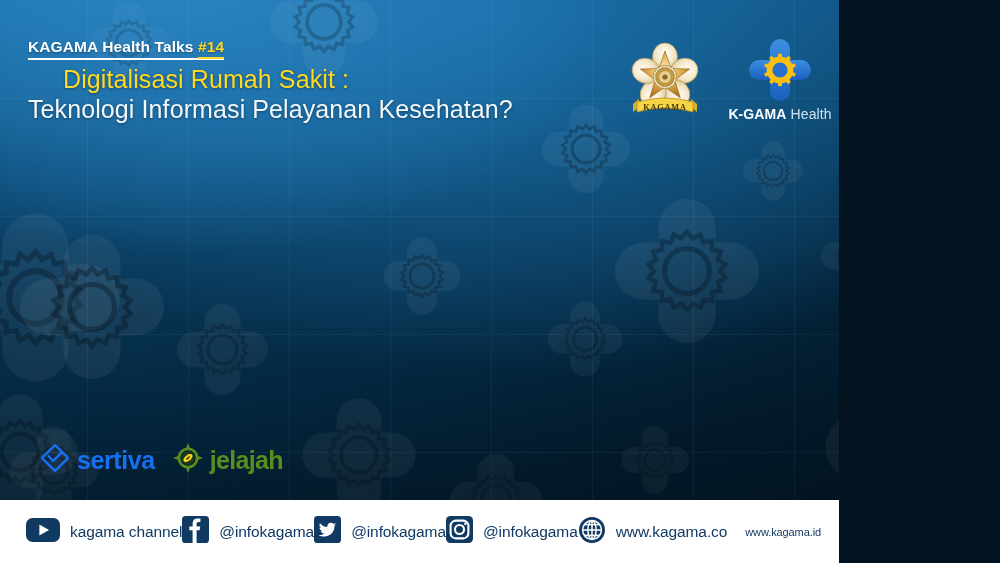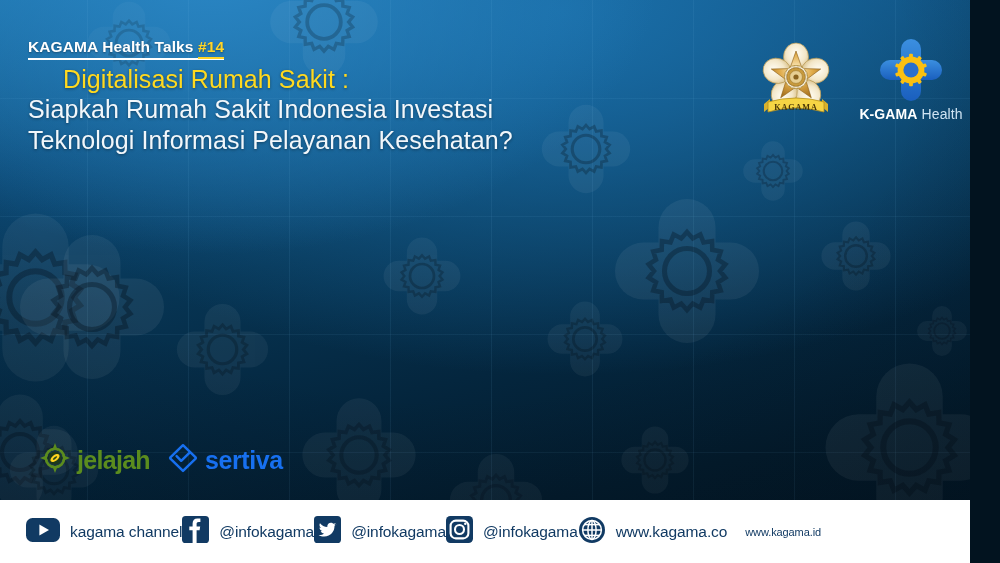--- a/index.html
+++ b/index.html
@@ -3,21 +3,21 @@
 <meta charset="utf-8">
 <style>
   * { margin:0; padding:0; box-sizing:border-box; }
   html, body {
     width:1000px; height:563px;
     font-family:"Liberation Sans", sans-serif;
     overflow:hidden; background:#02131f;
   }
 
   #poster {
-    position:relative; width:970px; height:563px; overflow:hidden;
+    position:relative; width:839px; height:563px; overflow:hidden;
     background:
       radial-gradient(ellipse 620px 400px at 22% -6%, #2a86c4 0%, rgba(42,134,196,0) 72%),
       radial-gradient(ellipse 900px 520px at 58% 2%, #1a6ea8 0%, rgba(26,110,168,0) 70%),
       linear-gradient(168deg, #1b6fa6 0%, #0d4b78 22%, #073554 42%, #04263e 62%, #031b2c 80%, #02131f 100%);
   }
 
   
   .grid {
     position:absolute; inset:0;
     background-image:
@@ -274,21 +274,20 @@
     </div>
   <div class="vignette"></div>
 
   <div class="kicker">
     <span>KAGAMA Health Talks</span>
     <span class="num">#14</span>
   </div>
 
   <div class="title">
     <span class="l hl">Digitalisasi Rumah Sakit :</span>
-    <span class="l">Siapkah Rumah Sakit Indonesia Investasi</span>
     <span class="l">Teknologi Informasi Pelayanan Kesehatan?</span>
   </div>
 
   <div class="logos">
 
     <div class="kagama-emblem">
       <svg viewBox="0 0 72 80" xmlns="http://www.w3.org/2000/svg">
         <defs>
           <radialGradient id="petG" cx="50%" cy="38%" r="62%">
             <stop offset="0%" stop-color="#fffdf4"></stop>
@@ -412,46 +411,46 @@
       </div>
       <div class="kgama-txt">
         <b>K-GAMA</b>
         <span>Health</span>
       </div>
     </div>
   </div>
 
   <div class="sponsors">
 
+    <div class="sp sertiva">
+      <span class="sp-ic">
+        <svg width="30" height="30" viewBox="0 0 30 30" xmlns="http://www.w3.org/2000/svg">
+          <path d="M15 2.2 L27.6 14.4 A1 1 0 0 1 27.6 15.7 L15 27.9 L2.4 15.7 A1 1 0 0 1 2.4 14.4 Z" fill="none" stroke="#1770f0" stroke-width="2.5" stroke-linejoin="round"></path>
+          <path d="M8.6 13.2 L13.2 17.8 L21.6 9.6" fill="none" stroke="#1770f0" stroke-width="2.5" stroke-linecap="round" stroke-linejoin="round"></path>
+        </svg>
+      </span>
+      <span class="sp-txt">sertiva</span>
+    </div>
+
     <div class="sp jelajah">
       <span class="sp-ic">
         <svg width="30" height="30" viewBox="0 0 30 30" xmlns="http://www.w3.org/2000/svg">
           <g fill="#5b8c1e">
             <path d="M15 0 L18.2 8.3 L15 6.6 L11.8 8.3 Z"></path>
             <path d="M15 30 L11.8 21.7 L15 23.4 L18.2 21.7 Z"></path>
             <path d="M0 15 L8.3 11.8 L6.6 15 L8.3 18.2 Z"></path>
             <path d="M30 15 L21.7 18.2 L23.4 15 L21.7 11.8 Z"></path>
           </g>
           <circle cx="15" cy="15" r="9.2" fill="none" stroke="#5b8c1e" stroke-width="2.6"></circle>
           <circle cx="15" cy="15" r="6.6" fill="#1d3a1a"></circle>
           <ellipse cx="15" cy="15" rx="5.3" ry="3.0" transform="rotate(-38 15 15)" fill="#ffd21f"></ellipse>
           <ellipse cx="15" cy="15" rx="2.7" ry="0.85" transform="rotate(-38 15 15)" fill="#2a4a14"></ellipse>
         </svg>
       </span>
       <span class="sp-txt">jelajah</span>
-    </div>
-
-    <div class="sp sertiva">
-      <span class="sp-ic">
-        <svg width="30" height="30" viewBox="0 0 30 30" xmlns="http://www.w3.org/2000/svg">
-          <path d="M15 2.2 L27.6 14.4 A1 1 0 0 1 27.6 15.7 L15 27.9 L2.4 15.7 A1 1 0 0 1 2.4 14.4 Z" fill="none" stroke="#1770f0" stroke-width="2.5" stroke-linejoin="round"></path>
-          <path d="M8.6 13.2 L13.2 17.8 L21.6 9.6" fill="none" stroke="#1770f0" stroke-width="2.5" stroke-linecap="round" stroke-linejoin="round"></path>
-        </svg>
-      </span>
-      <span class="sp-txt">sertiva</span>
     </div>
   </div>
 
   <div class="footer">
 
     <div class="fi">
       <span class="fi-ic">
         <svg width="34" height="24" viewBox="0 0 34 24" xmlns="http://www.w3.org/2000/svg">
           <rect x="0" y="0" width="34" height="24" rx="6.5" fill="#113a63"></rect>
           <path d="M13.4 6.6 L23 12 L13.4 17.4 Z" fill="#ffffff"></path>

